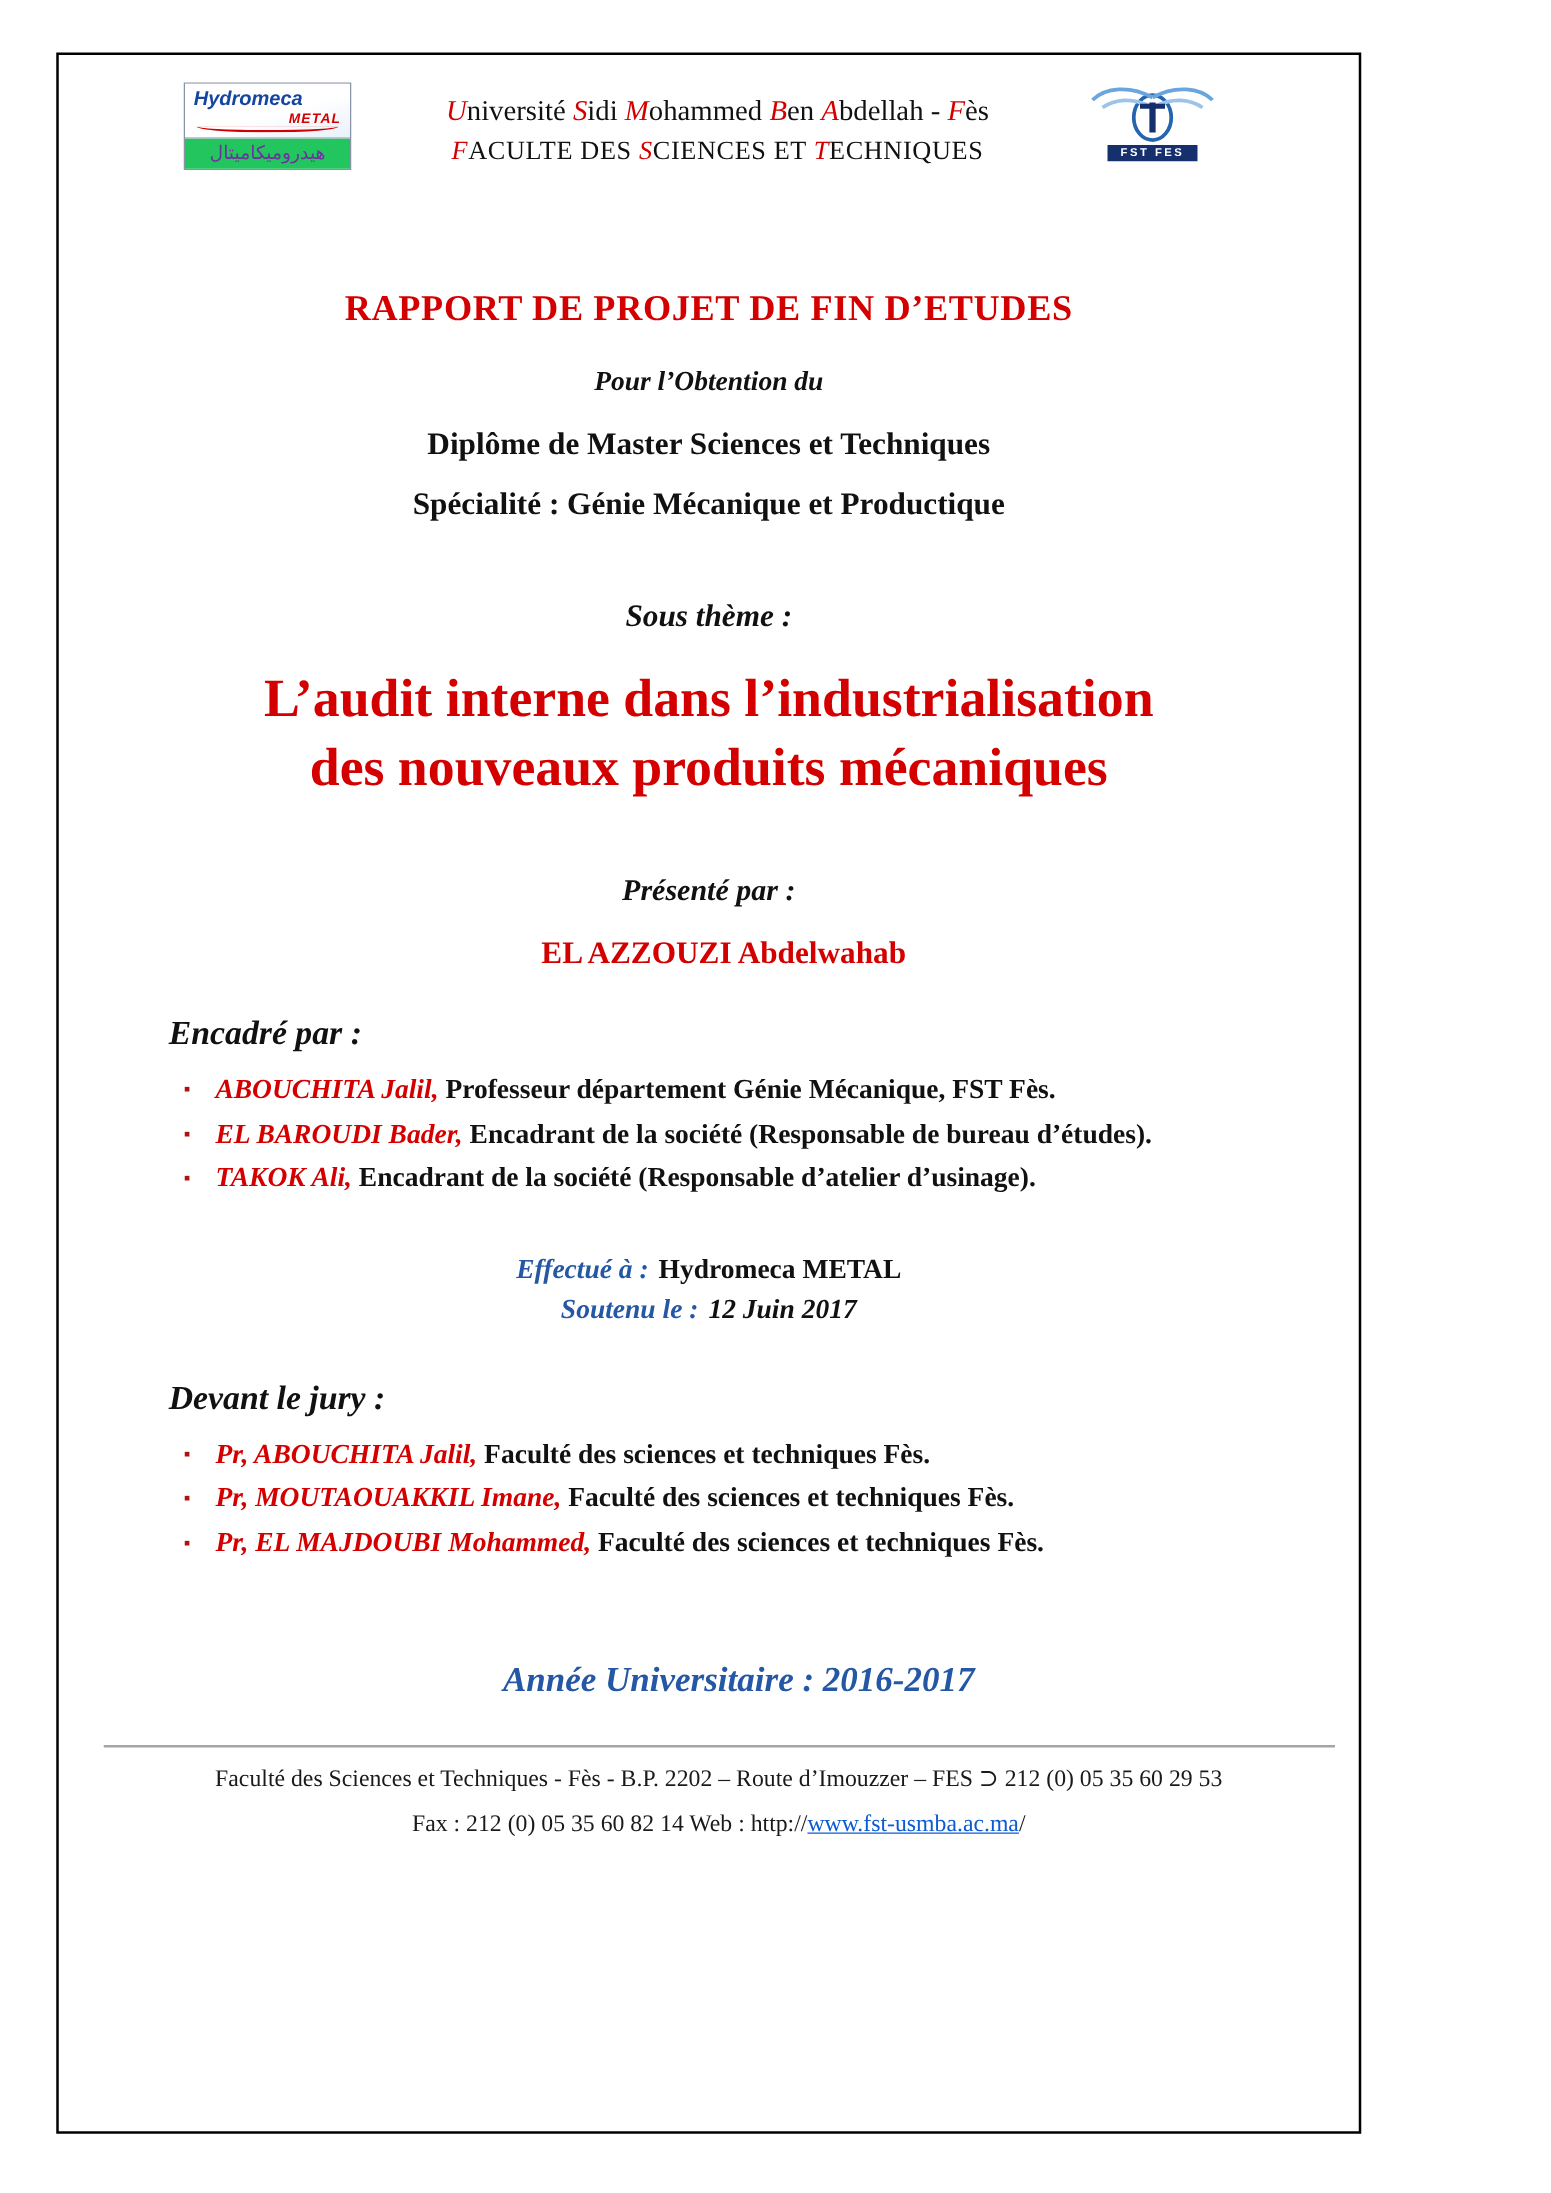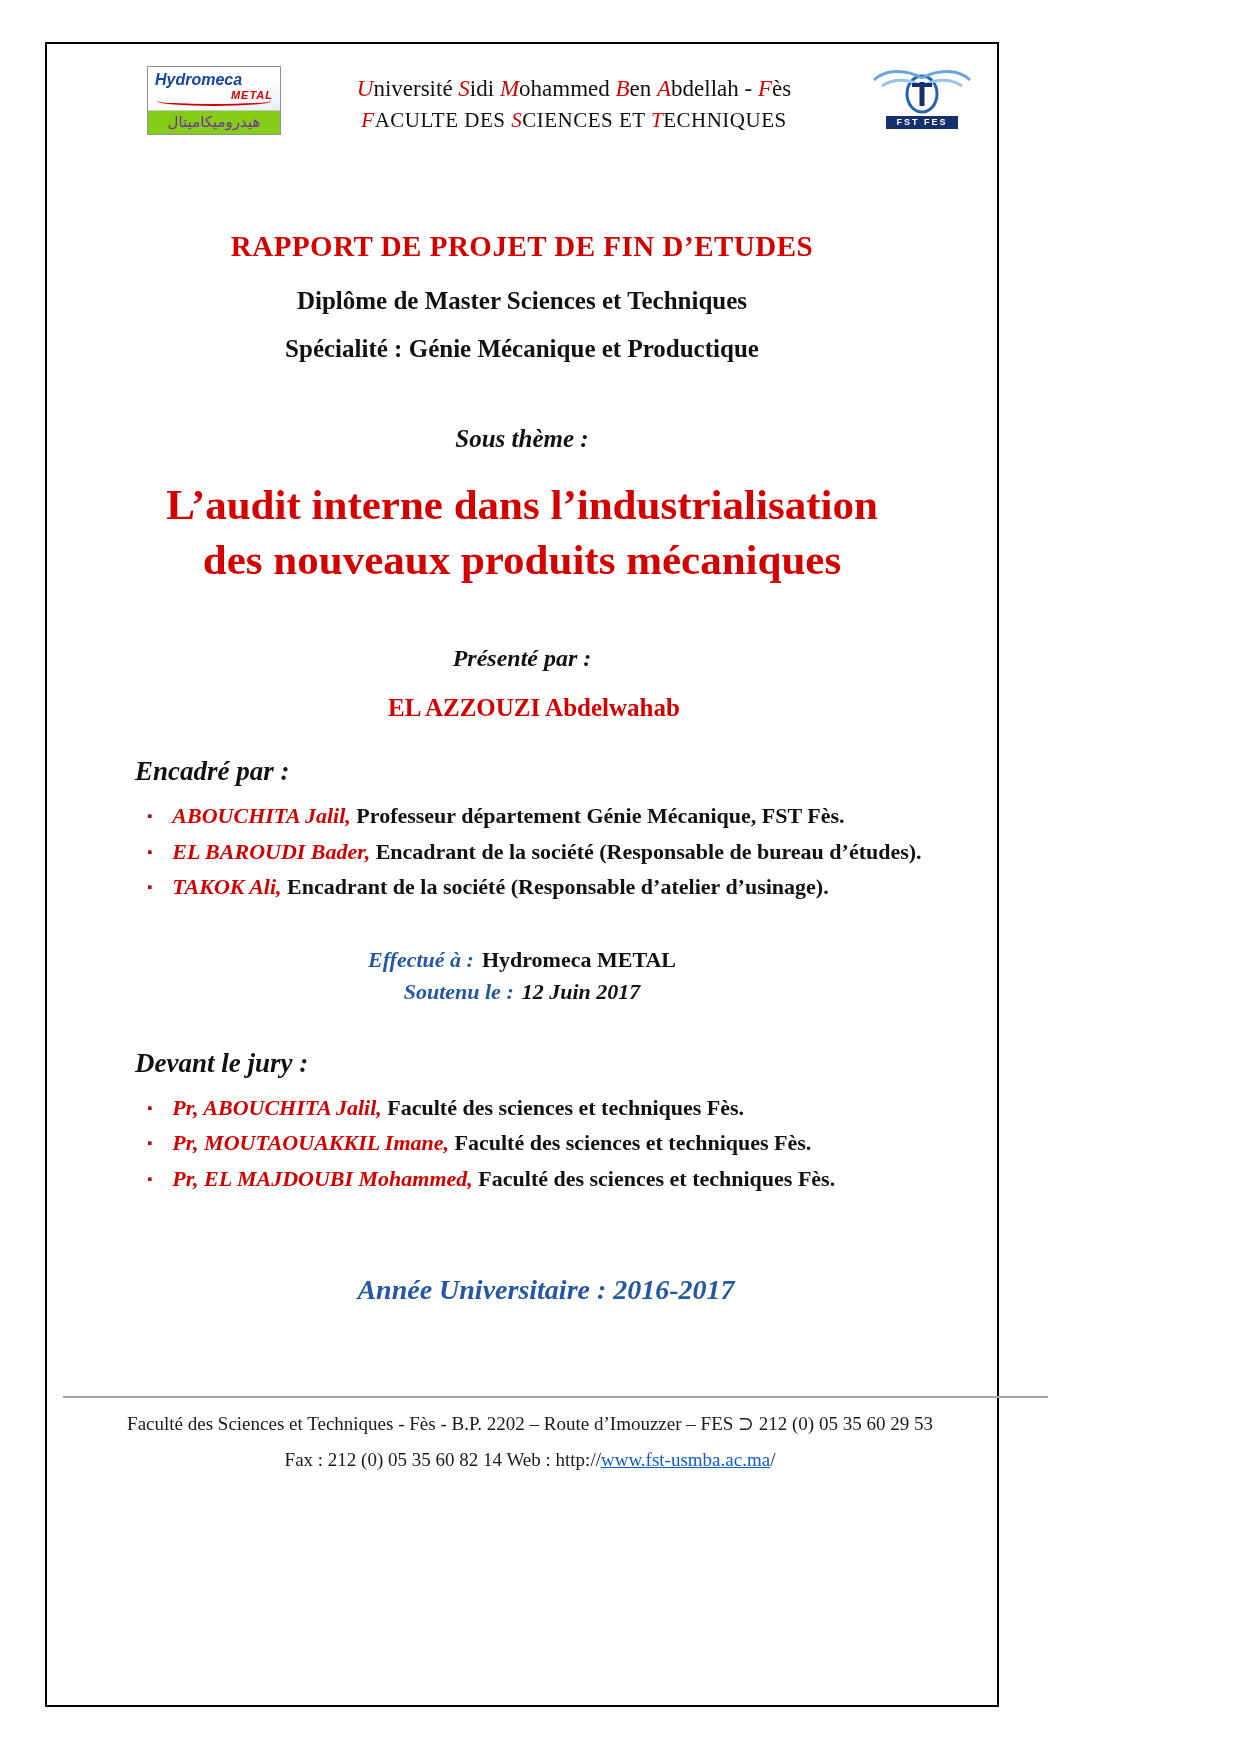--- a/index.html
+++ b/index.html
@@ -3,36 +3,36 @@
 <meta charset="utf-8">
 <style>
   * { margin:0; padding:0; box-sizing:border-box; }
   html,body { background:#ffffff; }
   body {
     width:1241px; height:1754px; position:relative;
     font-family:"Liberation Serif","DejaVu Serif",serif;
     color:#111111;
   }
   .frame {
-    position:absolute; left:45px; top:42px; width:954px; height:1665px;
+    position:absolute; left:45px; top:42px; width:1044px; height:1665px;
     border:2px solid #000; text-align:center; background:#fff;
   }
   .accent-letter { color:#d40000; font-style:italic; }
 
   
   .header { display:flex; align-items:flex-start; gap:58px; margin:22px 0 0 100px; text-align:left; }
   .logo-left { width:134px; border:1px solid #8a93a6; background:#fff; flex:0 0 auto; }
   .logo-left-top { padding:5px 7px 2px; background:linear-gradient(165deg,#ffffff 55%,#e8f1fa); }
   .hydromeca { display:block; color:#1545a0; font-weight:bold; font-style:italic;
     font-family:"Liberation Sans",sans-serif; font-size:16px; line-height:1.05; }
   .metal { display:block; text-align:right; color:#d40000; font-weight:bold; font-style:italic;
     font-family:"Liberation Sans",sans-serif; font-size:11px; letter-spacing:1px; }
   .swoosh { height:5px; margin:0 2px 2px; border-bottom:2px solid #d40000;
     border-radius:0 0 100% 100% / 0 0 200% 200%; }
-  .logo-left-bottom { border-top:1px solid #c4cad6; text-align:center; padding:2px 0 3px; background:#84cc16; }
+  .logo-left-bottom { border-top:1px solid #c4cad6; text-align:center; padding:2px 0 3px; background:#22c55e; }
   .arabic { color:#7030a0; font-size:15px; font-family:"DejaVu Sans",sans-serif; }
 
   .header-center { width:470px; text-align:center; padding-top:10px; }
   .uni-line { font-size:23px; white-space:nowrap; }
   .fac-line { font-size:21px; margin-top:6px; letter-spacing:.5px; white-space:nowrap; }
 
   .logo-right { width:110px; flex:0 0 auto; text-align:center; }
   .logo-right svg { display:block; margin:0 auto; }
   .fst-caption { width:72px; margin:-4px auto 0; background:#16306e; color:#ffffff;
     font-family:"Liberation Sans",sans-serif; font-size:9px; font-weight:bold;
@@ -102,20 +102,21 @@
         <path d="M50 19 C 36 12, 22 13, 12 20" fill="none" stroke="#9cc3e8" stroke-width="3"></path>
         <path d="M54 19 C 68 12, 82 13, 92 20" fill="none" stroke="#9cc3e8" stroke-width="3"></path>
         <line x1="52" y1="16" x2="52" y2="40" stroke="#16306e" stroke-width="5"></line>
         <line x1="42" y1="19" x2="62" y2="19" stroke="#16306e" stroke-width="4"></line>
       </svg>
       <div class="fst-caption">FST FES</div>
     </div>
   </header>
 
   <h1 class="report-title">RAPPORT DE PROJET DE FIN D’ETUDES</h1>
+  <p class="obtention">Pour l’Obtention du</p>
   <p class="diploma">Diplôme de Master Sciences et Techniques</p>
   <p class="specialty">Spécialité : Génie Mécanique et Productique</p>
 
   <p class="sous-theme">Sous thème :</p>
   <h2 class="main-title">
     <span>L’audit interne dans l’industrialisation</span><br>
     <span>des nouveaux produits mécaniques</span>
   </h2>
 
   <p class="presente">Présenté par :</p>

